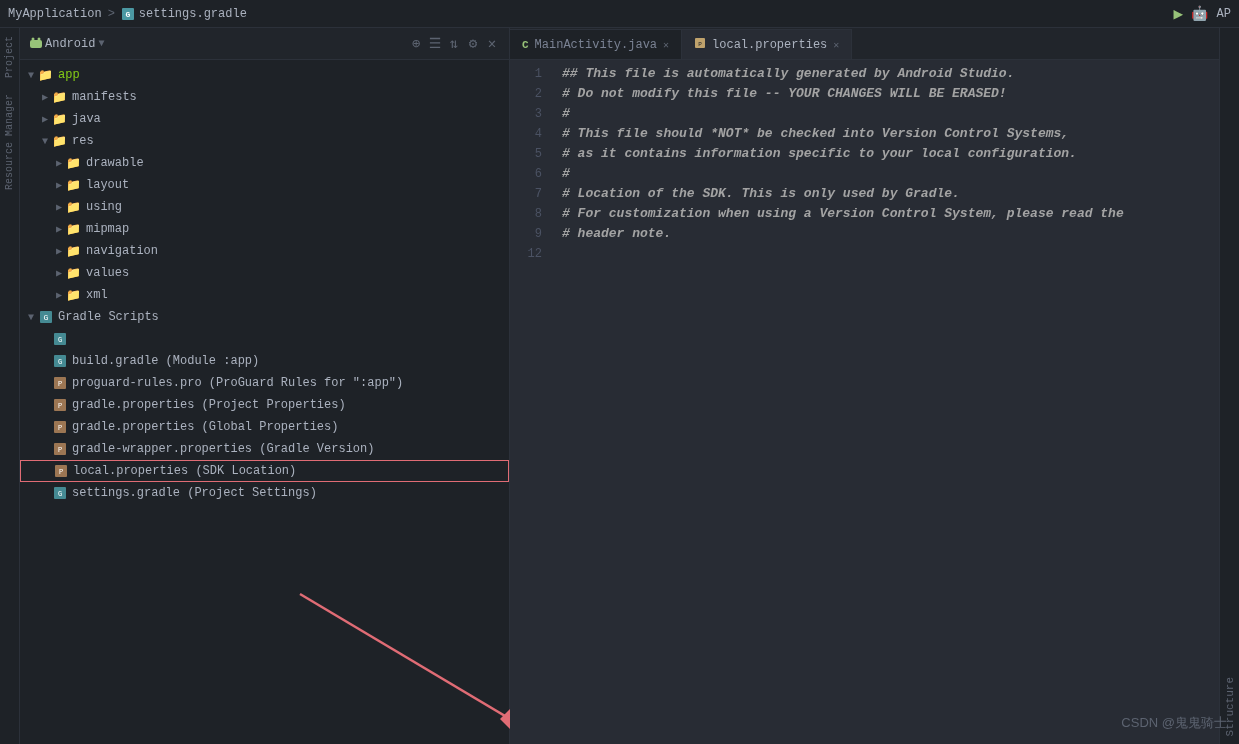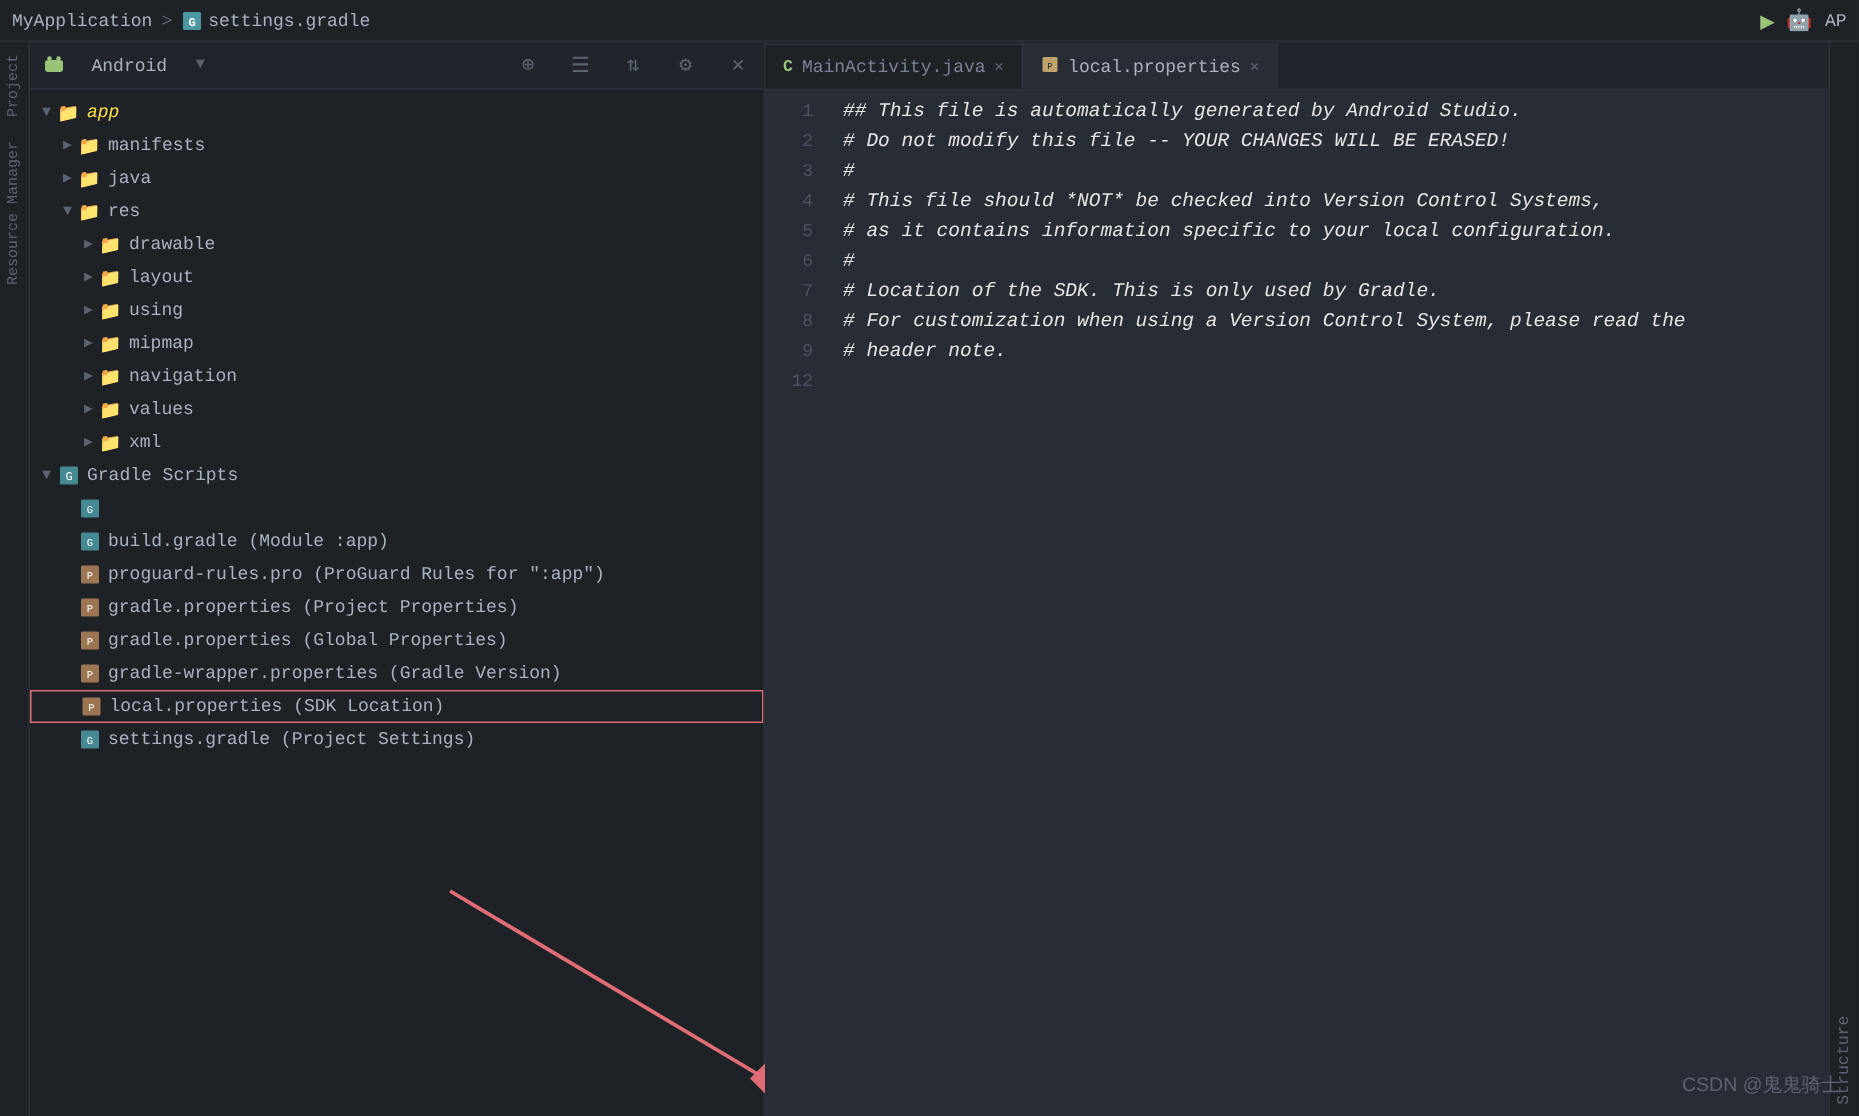--- a/index.html
+++ b/index.html
@@ -86,21 +86,21 @@
       border-right: 1px solid #2c313a;
       flex-shrink: 0;
     }
 
     .project-toolbar {
       height: 32px;
       background: #21252b;
       display: flex;
       align-items: center;
       padding: 0 8px;
-      gap: 17px;
+      gap: 1px;
       border-bottom: 1px solid #2c313a;
     }
     .project-toolbar-title {
       color: #abb2bf;
       font-size: 12px;
       margin-right: 2px;
     }
     .toolbar-icon {
       width: 18px;
       height: 18px;
@@ -157,21 +157,21 @@
       flex-shrink: 0;
       display: inline-flex;
       align-items: center;
       justify-content: center;
       font-size: 12px;
     }
     .tree-label {
       font-size: 12px;
       color: #abb2bf;
     }
-    .tree-label-blue { color: #fde047; font-style: italic; }
+    .tree-label-blue { color: #84cc16; }
 
     
     .indent-0 { padding-left: 4px; }
     .indent-1 { padding-left: 18px; }
     .indent-2 { padding-left: 32px; }
 
     
     .folder-icon { color: #e5c07b; }
 
     
@@ -245,21 +245,21 @@
       flex: 1;
       padding: 4px 12px;
     }
     .code-line {
       height: 20px;
       line-height: 20px;
       font-size: 13px;
       white-space: pre;
       color: #abb2bf;
     }
-    .code-comment { color: #e5e5e5; font-style: italic; }
+    .code-comment { color: #a3a3a3; font-style: italic; font-weight: bold; }
 
     
     .structure-tab {
       width: 20px;
       background: #1e2227;
       display: flex;
       flex-direction: column;
       align-items: center;
       justify-content: flex-end;
       padding-bottom: 8px;

